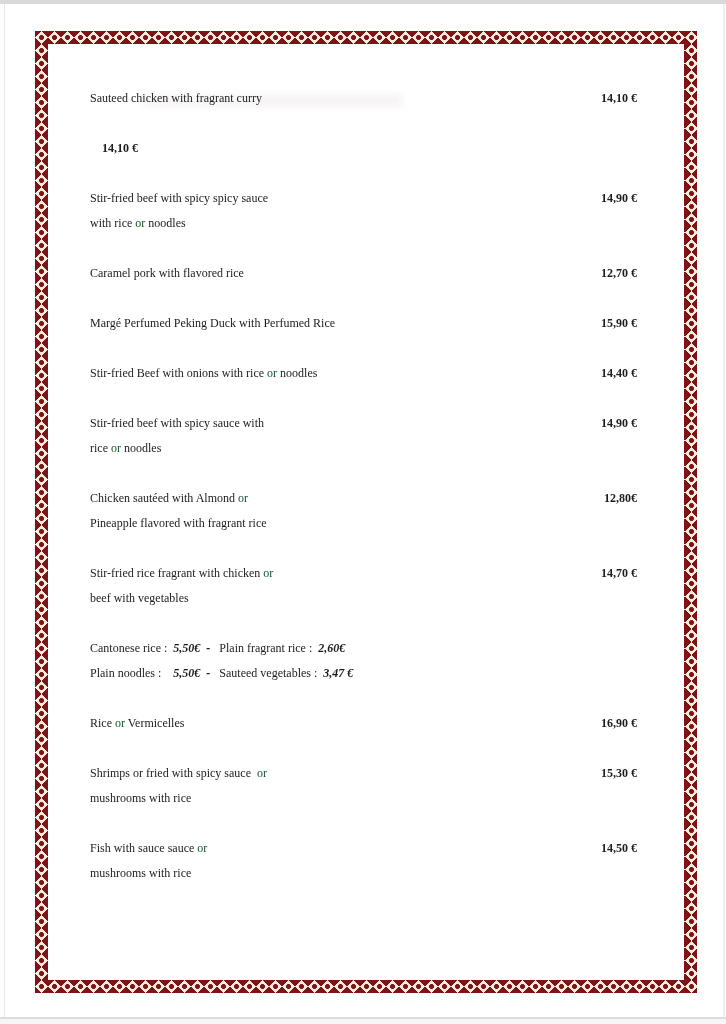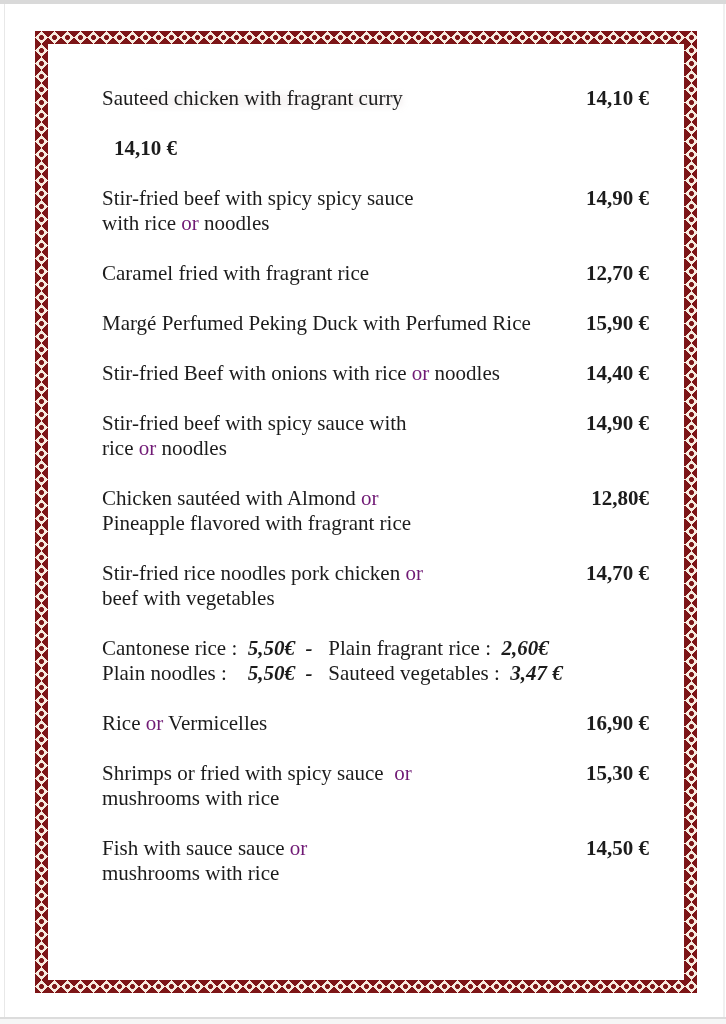--- a/index.html
+++ b/index.html
@@ -51,34 +51,34 @@
   
   .smudge {
     position: absolute; left: 95px; top: 50px; width: 260px; height: 13px;
     background: rgba(180, 150, 150, 0.10);
     filter: blur(3px);
     border-radius: 4px;
   }
 
   
   .menu {
-    position: absolute; left: 102px; top: 86px; width: 547px;
-    font-size: 21px; line-height: 25px; color: #1c1c1c;
+    position: absolute; left: 90px; top: 86px; width: 547px;
+    font-size: 12px; line-height: 25px; color: #1c1c1c;
   }
   .row {
     display: flex; align-items: flex-start; justify-content: space-between;
     margin-bottom: 25px;
   }
   .name { }
   .line { white-space: nowrap; }
   .price {
     font-weight: 700; white-space: nowrap; text-align: center;
     padding-left: 12px;
   }
-  .seg-red  { color: #701a75; }
+  .seg-red  { color: #14532d; }
   .seg-bold { font-weight: 700; font-style: italic; }
 </style>
 </head>
 <body>
 
 <div class="top-edge"></div>
 <div class="left-edge"></div>
 <div class="right-edge"></div>
 
 <div class="frame">
@@ -102,21 +102,21 @@
   <div class="row">
     <div class="name">
         <div class="line"><span>Stir-fried beef with spicy spicy sauce</span></div>
         <div class="line"><span>with rice </span><span class="seg-red">or</span><span> noodles</span></div>
       </div>
     <div class="price">14,90 €</div>
   </div>
 
   <div class="row">
     <div class="name">
-        <div class="line"><span>Caramel fried with fragrant rice</span></div>
+        <div class="line"><span>Caramel pork with flavored rice</span></div>
       </div>
     <div class="price">12,70 €</div>
   </div>
 
   <div class="row">
     <div class="name">
         <div class="line"><span>Margé Perfumed Peking Duck with Perfumed Rice</span></div>
       </div>
     <div class="price">15,90 €</div>
   </div>
@@ -139,21 +139,21 @@
   <div class="row">
     <div class="name">
         <div class="line"><span>Chicken sautéed with Almond </span><span class="seg-red">or</span></div>
         <div class="line"><span>Pineapple flavored with fragrant rice</span></div>
       </div>
     <div class="price">12,80€</div>
   </div>
 
   <div class="row">
     <div class="name">
-        <div class="line"><span>Stir-fried rice noodles pork chicken </span><span class="seg-red">or</span></div>
+        <div class="line"><span>Stir-fried rice fragrant with chicken </span><span class="seg-red">or</span></div>
         <div class="line"><span>beef with vegetables</span></div>
       </div>
     <div class="price">14,70 €</div>
   </div>
 
   <div class="row">
     <div class="name">
         <div class="line"><span>Cantonese rice :&nbsp; </span><span class="seg-bold">5,50€</span><span class="seg-bold">&nbsp; </span><span class="seg-bold">-</span><span class="seg-bold">&nbsp;&nbsp; </span><span>Plain fragrant rice :&nbsp; </span><span class="seg-bold">2,60€</span></div>
         <div class="line"><span>Plain noodles :&nbsp;&nbsp; &nbsp;</span><span class="seg-bold">5,50€</span><span class="seg-bold">&nbsp; </span><span class="seg-bold">-</span><span class="seg-bold">&nbsp;&nbsp; </span><span>Sauteed vegetables :&nbsp; </span><span class="seg-bold">3,47 €</span></div>
       </div>

